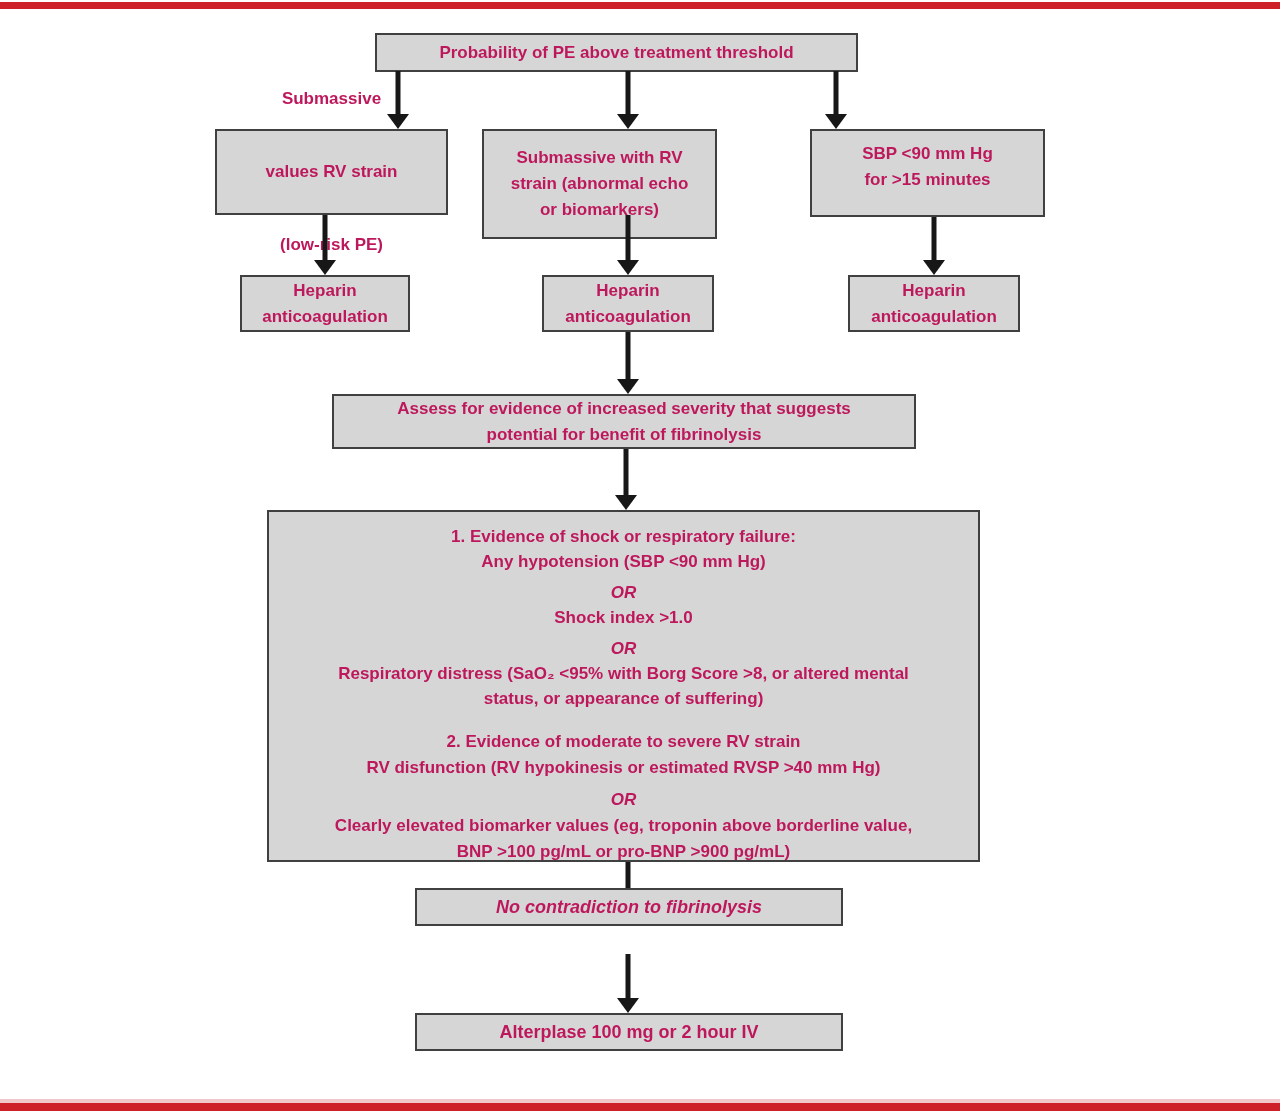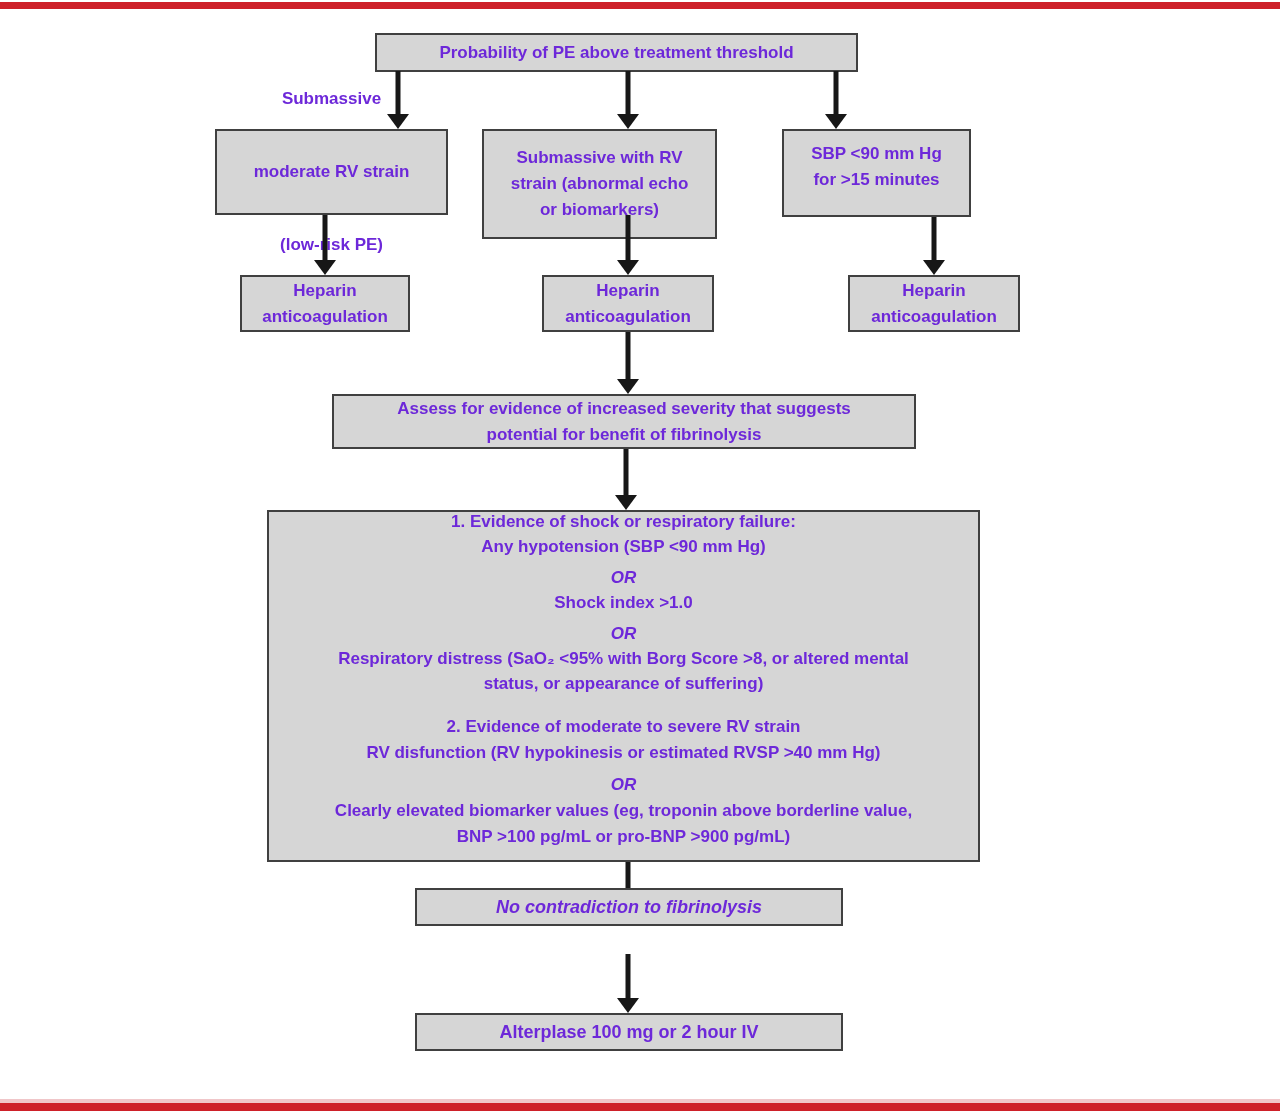--- a/index.html
+++ b/index.html
@@ -29,21 +29,21 @@
     top: 1099px;
     width: 1280px;
     height: 4px;
     background: #f0c6c9;
   }
   .box {
     position: absolute;
     box-sizing: border-box;
     background: #d6d6d6;
     border: 2px solid #404040;
-    color: #6d28d9;
+    color: #be185d;
     font-weight: bold;
     font-size: 17px;
     line-height: 26px;
     display: flex;
     flex-direction: column;
     justify-content: center;
     align-items: center;
     text-align: center;
   }
   .box .line { width: 100%; }
@@ -63,21 +63,21 @@
     bottom: 0;
     left: 50%;
     transform: translateX(-50%);
     width: 0;
     height: 0;
     border-left: 11px solid transparent;
     border-right: 11px solid transparent;
     border-top: 15px solid #171717;
   }
   .bigbox {
-    justify-content: flex-end;
+    justify-content: space-between;
     padding: 12px 18px 10px 18px;
     line-height: 25px;
   }
   .bigbox .section { width: 100%; }
   .bigbox .section2 { line-height: 26px; margin-top: 10px; }
   .divider {
     width: 100%;
     height: 2px;
     margin: 8px 0 0 0;
     background: repeating-linear-gradient(90deg, #4a4a4a 0 11px, transparent 11px 20px);
@@ -102,29 +102,29 @@
     <div class="shaft"></div>
     <div class="head"></div>
   </div>
   <div class="arrow" style="left:825px; top:71px; width:22px; height:58px;">
     <div class="shaft"></div>
     <div class="head"></div>
   </div>
 
   <div class="box" style="left:215px; top:129px; width:233px; height:86px;gap:47px;">
     <div class="line">Submassive</div>
-    <div class="line">moderate RV strain</div>
+    <div class="line">values RV strain</div>
     <div class="line">(low-risk PE)</div>
   </div>
   <div class="box" style="left:482px; top:129px; width:235px; height:110px;">
     <div class="line">Submassive with RV</div>
     <div class="line">strain (abnormal echo</div>
     <div class="line">or biomarkers)</div>
   </div>
-  <div class="box" style="left:782px; top:129px; width:189px; height:88px; padding-bottom:12px;">
+  <div class="box" style="left:810px; top:129px; width:235px; height:88px; padding-bottom:12px;">
     <div class="line">SBP &lt;90 mm Hg</div>
     <div class="line">for &gt;15 minutes</div>
   </div>
 
   <div class="arrow" style="left:314px; top:215px; width:22px; height:60px;">
     <div class="shaft"></div>
     <div class="head"></div>
   </div>
   <div class="arrow" style="left:617px; top:215px; width:22px; height:60px;">
     <div class="shaft"></div>

